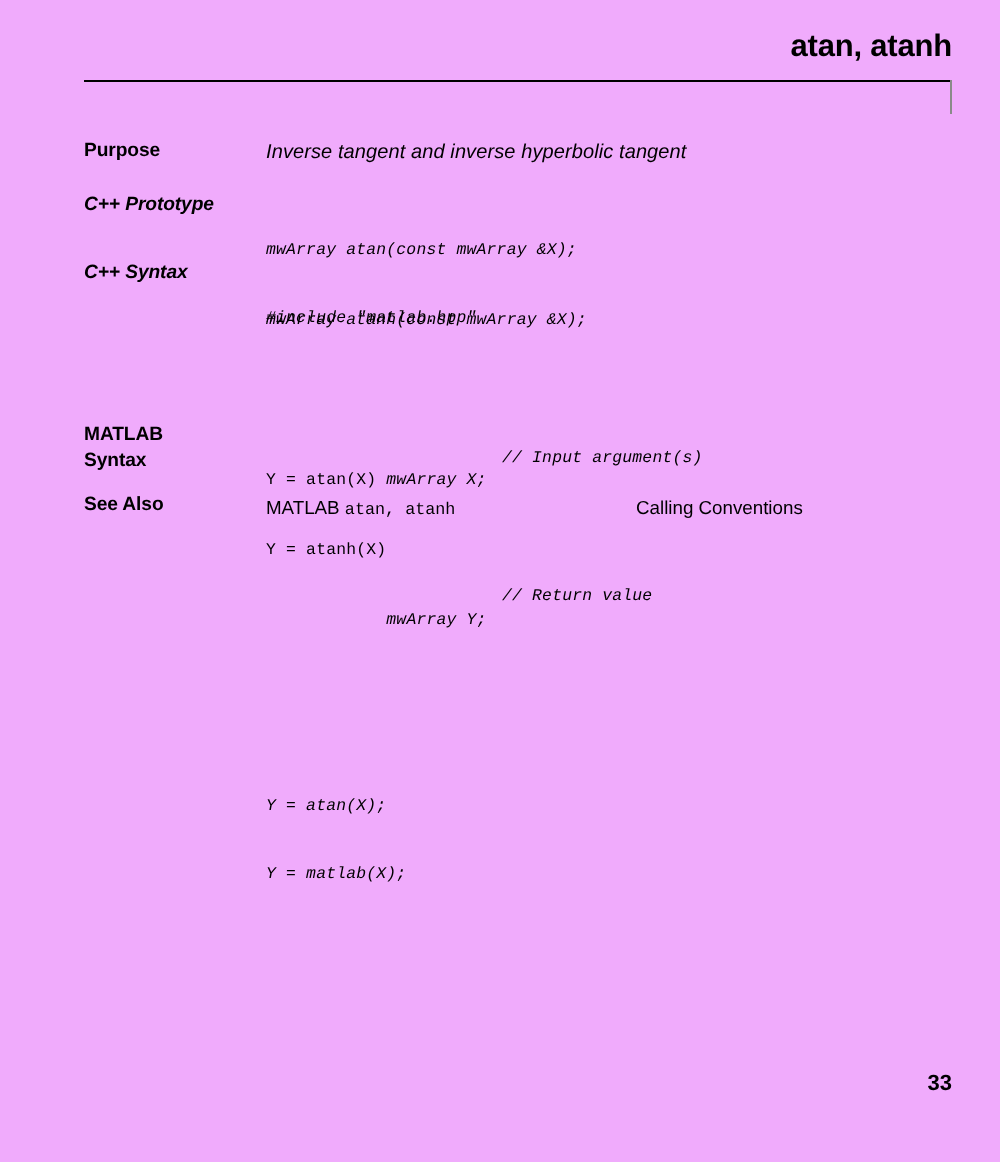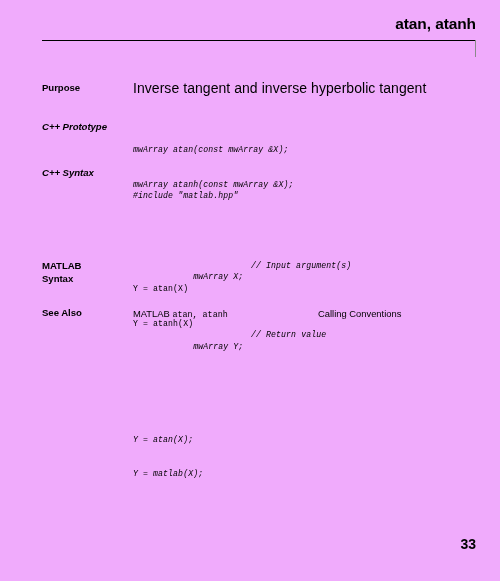--- a/index.html
+++ b/index.html
@@ -57,42 +57,42 @@
   
   .body {
     position: absolute;
     left: 42px;
     top: 70px;
     width: 440px;
   }
   .row {
     position: relative;
     display: block;
-    margin-top: 12px;
   }
   .row-label {
     position: absolute;
     left: 0;
     top: 0;
     width: 88px;
     font-size: 9.6px;
     font-weight: bold;
     line-height: 12.6px;
     letter-spacing: -0.05px;
     white-space: pre-line;
   }
   .row-content {
     margin-left: 91px;
   }
 
   .prose {
-    font-size: 14px;
+    font-size: 10px;
     line-height: 13px;
     letter-spacing: 0.05px;
     white-space: nowrap;
+    font-style: italic;
   }
 
   .code {
     font-family: "Liberation Mono", "DejaVu Sans Mono", monospace;
     font-size: 8.2px;
     line-height: 11.6px;
     letter-spacing: 0.1px;
     white-space: pre;
   }
   .code-block + .code-block {
@@ -141,21 +141,21 @@
   .row-prototype    { top: 0; height: 34px; font-style: italic; }
   .row-cppsyntax    { top: 0; height: 81px; font-style: italic; }
   .row-matlabsyntax { top: 0; height: 35px; }
   .row-seealso      { top: 0; height: 16px; }
 
   
   .folio {
     position: absolute;
     right: 24px;
     top: 536px;
-    font-size: 14px;
+    font-size: 11px;
     font-weight: bold;
   }
 </style>
 </head>
 <body>
 
 <div class="page">
 
   <div class="header">
     <div class="header-title">atan, atanh</div>

